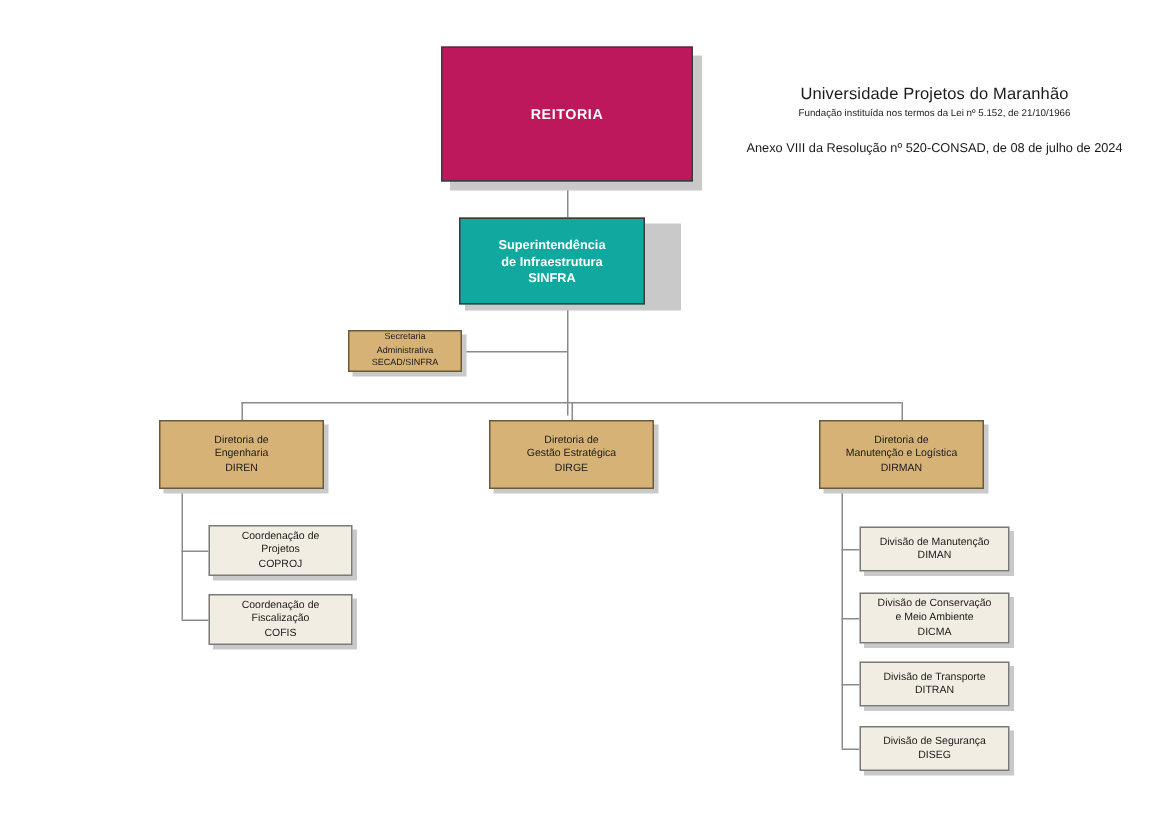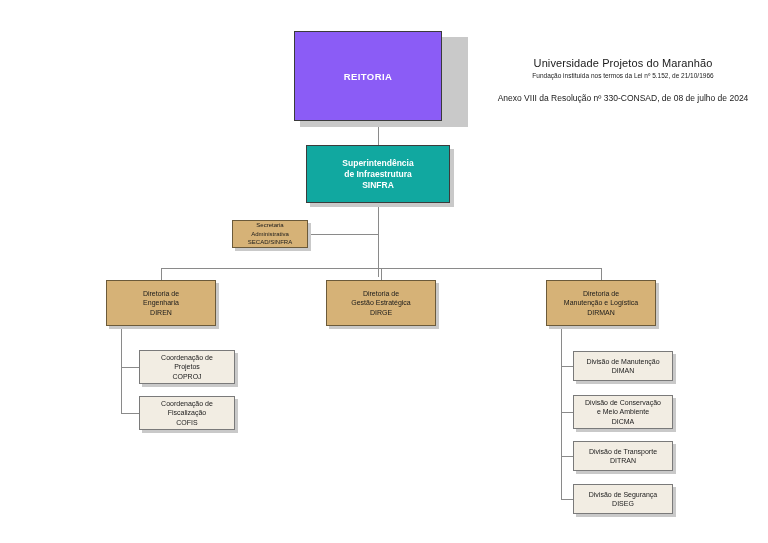--- a/index.html
+++ b/index.html
@@ -67,37 +67,37 @@
   
   .shadow {
     position: absolute;
     background: #c9c9c9;
   }
 
   
   .n-reitoria {
     left: 294px;
     top: 31px;
-    width: 148px;
+    width: 168px;
     height: 90px;
-    background: #8b5cf6;
+    background: #be185d;
     border: 1px solid #3b3b3b;
   }
   .n-reitoria .txt {
     color: #ffffff;
     font-size: 9.5px;
     font-weight: bold;
     letter-spacing: 0.4px;
   }
 
   
   .n-sinfra {
     left: 306px;
     top: 145px;
-    width: 144px;
+    width: 124px;
     height: 58px;
     background: #11A8A0;
     border: 1px solid #3b3b3b;
   }
   .n-sinfra .txt {
     color: #ffffff;
     font-size: 8.5px;
     font-weight: bold;
     line-height: 11px;
   }
@@ -147,21 +147,21 @@
   .n-diseg  { left: 573px; top: 484px; width: 100px; height: 30px; }
 </style>
 </head>
 <body>
 
 <div id="page">
 
   <div class="header">
     <div class="univ">Universidade Projetos do Maranhão</div>
     <div class="found">Fundação instituída nos termos da Lei nº 5.152, de 21/10/1966</div>
-    <div class="anexo">Anexo VIII da Resolução nº 330-CONSAD, de 08 de julho de 2024</div>
+    <div class="anexo">Anexo VIII da Resolução nº 520-CONSAD, de 08 de julho de 2024</div>
   </div>
 
   <div class="line vline" style="left:378px; top:121px; height:24px;"></div>
 
   <div class="line vline" style="left:378px; top:203px; height:74px;"></div>
 
   <div class="line hline" style="left:308px; top:234px; width:70px;"></div>
 
   <div class="line hline" style="left:161px; top:268px; width:440px;"></div>
   <div class="line vline" style="left:161px; top:268px; height:12px;"></div>

